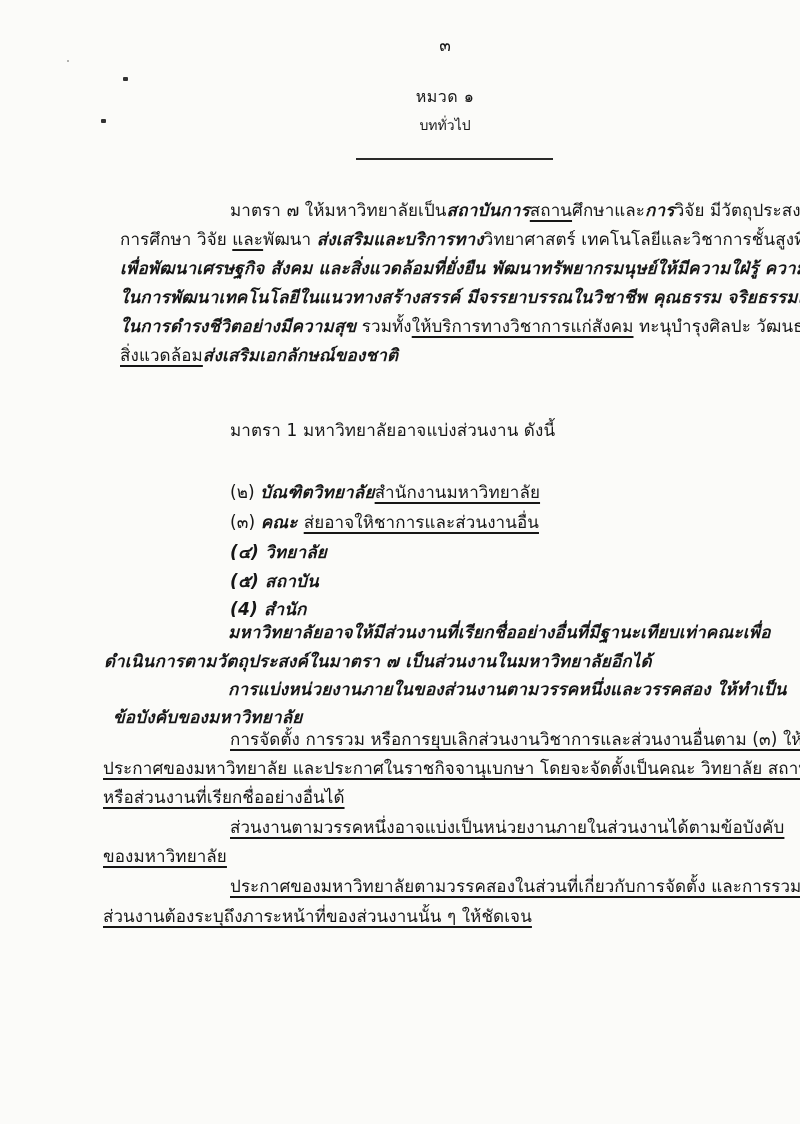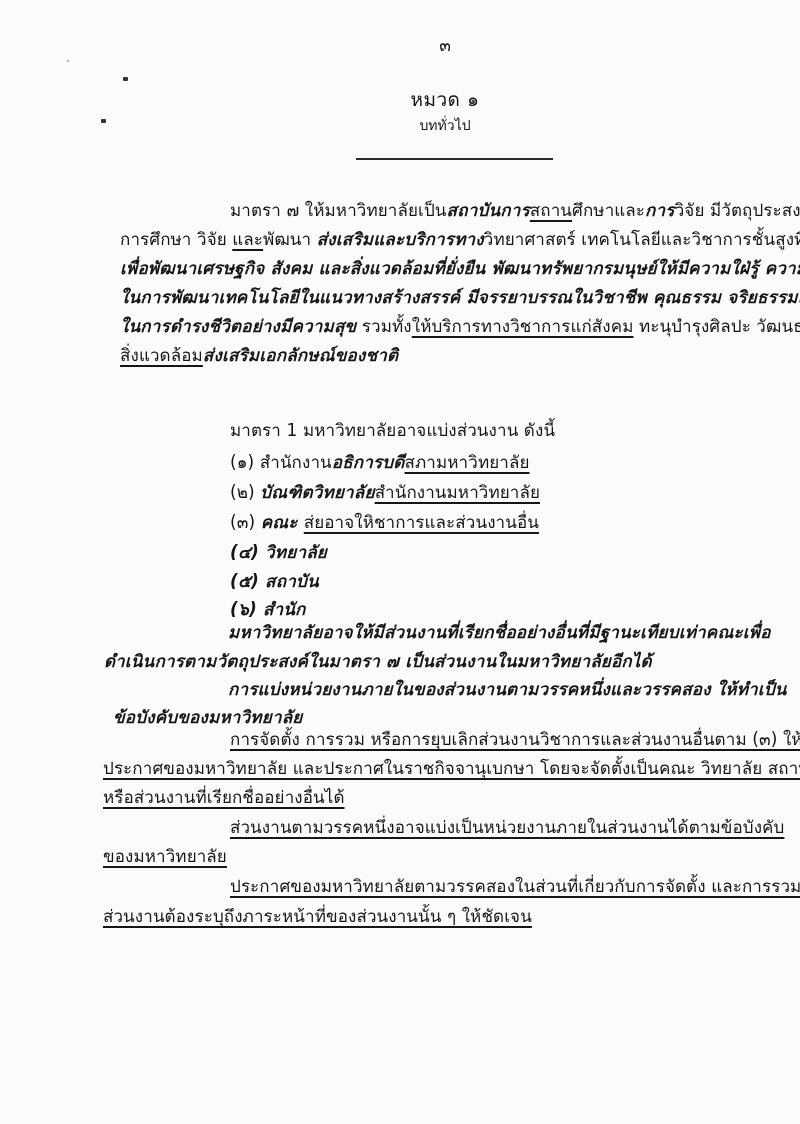--- a/index.html
+++ b/index.html
@@ -14,21 +14,21 @@
     background:#fbfbf9;
     color:#161616;
     overflow:hidden;
   }
   .pageno{
     position:absolute;top:31px;left:405px;width:80px;
     text-align:center;font-size:17px;
   }
   .chap-title{
     position:absolute;top:84px;left:345px;width:200px;
-    text-align:center;font-size:19px;letter-spacing:.5px;
+    text-align:center;font-size:16px;letter-spacing:.5px;
   }
   .chap-sub{
     position:absolute;top:114px;left:345px;width:200px;
     text-align:center;font-size:14px;
   }
   .divider{
     position:absolute;top:158px;left:356px;width:197px;height:2px;
     background:#2a2a2a;border:none;margin:0;
   }
   .ln{
@@ -67,31 +67,30 @@
   <div class="ln" style="top:257px;left:120px;"><span class="b">เพื่อพัฒนาเศรษฐกิจ สังคม และสิ่งแวดล้อมที่ยั่งยืน พัฒนาทรัพยากรมนุษย์ให้มีความใฝ่รู้ ความสามารถ</span></div>
 
   <div class="ln" style="top:286px;left:120px;"><span class="b">ในการพัฒนาเทคโนโลยีในแนวทางสร้างสรรค์ มีจรรยาบรรณในวิชาชีพ คุณธรรม จริยธรรมและวัฒนธรรม</span></div>
 
   <div class="ln" style="top:315px;left:120px;"><span class="b">ในการดำรงชีวิตอย่างมีความสุข</span><span> รวมทั้ง</span><span class="u">ให้บริการทางวิชาการแก่สังคม</span><span> ทะนุบำรุงศิลปะ วัฒนธรรม และ</span></div>
 
   <div class="ln" style="top:344px;left:120px;"><span class="u">สิ่งแวดล้อม</span><span class="b">ส่งเสริมเอกลักษณ์ของชาติ</span></div>
 
   <div class="ln" style="top:419px;left:230px;"><span>มาตรา 1 มหาวิทยาลัยอาจแบ่งส่วนงาน ดังนี้</span></div>
 
-  <div class="ln" style="top:451px;left:230px;"><span>(๑) สำนักงาน</span><span class="b">อธิการบดี</span><span class="u">สภามหาวิทยาลัย</span></div>
 
   <div class="ln" style="top:481px;left:230px;"><span>(๒) </span><span class="b">บัณฑิตวิทยาลัย</span><span class="u">สำนักงานมหาวิทยาลัย</span></div>
 
   <div class="ln" style="top:511px;left:230px;"><span>(๓) </span><span class="b">คณะ </span><span class="u">ส่ยอาจใหิชาการและส่วนงานอื่น</span></div>
 
   <div class="ln" style="top:541px;left:230px;"><span class="b">(๔) วิทยาลัย</span></div>
 
   <div class="ln" style="top:570px;left:230px;"><span class="b">(๕) สถาบัน</span></div>
 
-  <div class="ln" style="top:598px;left:230px;"><span class="b">(๖) สำนัก</span></div>
+  <div class="ln" style="top:598px;left:230px;"><span class="b">(4) สำนัก</span></div>
 
   <div class="ln" style="top:621px;left:228px;"><span class="b">มหาวิทยาลัยอาจให้มีส่วนงานที่เรียกชื่ออย่างอื่นที่มีฐานะเทียบเท่าคณะเพื่อ</span></div>
   <div class="ln" style="top:650px;left:104px;"><span class="b">ดำเนินการตามวัตถุประสงค์ในมาตรา ๗ เป็นส่วนงานในมหาวิทยาลัยอีกได้</span></div>
 
   <div class="ln" style="top:678px;left:228px;"><span class="b">การแบ่งหน่วยงานภายในของส่วนงานตามวรรคหนึ่งและวรรคสอง ให้ทำเป็น</span></div>
   <div class="ln" style="top:706px;left:104px;margin-left:9px;"><span class="b">ข้อบังคับของมหาวิทยาลัย</span></div>
 
   <div class="ln" style="top:728px;left:230px;"><span class="u">การจัดตั้ง การรวม หรือการยุบเลิกส่วนงานวิชาการและส่วนงานอื่นตาม (๓) ให้ทำเป็น</span></div>
   <div class="ln" style="top:757px;left:103px;"><span class="u">ประกาศของมหาวิทยาลัย และประกาศในราชกิจจานุเบกษา โดยจะจัดตั้งเป็นคณะ วิทยาลัย สถาบัน สำนัก</span></div>
   <div class="ln" style="top:786px;left:103px;"><span class="u">หรือส่วนงานที่เรียกชื่ออย่างอื่นได้</span></div>

